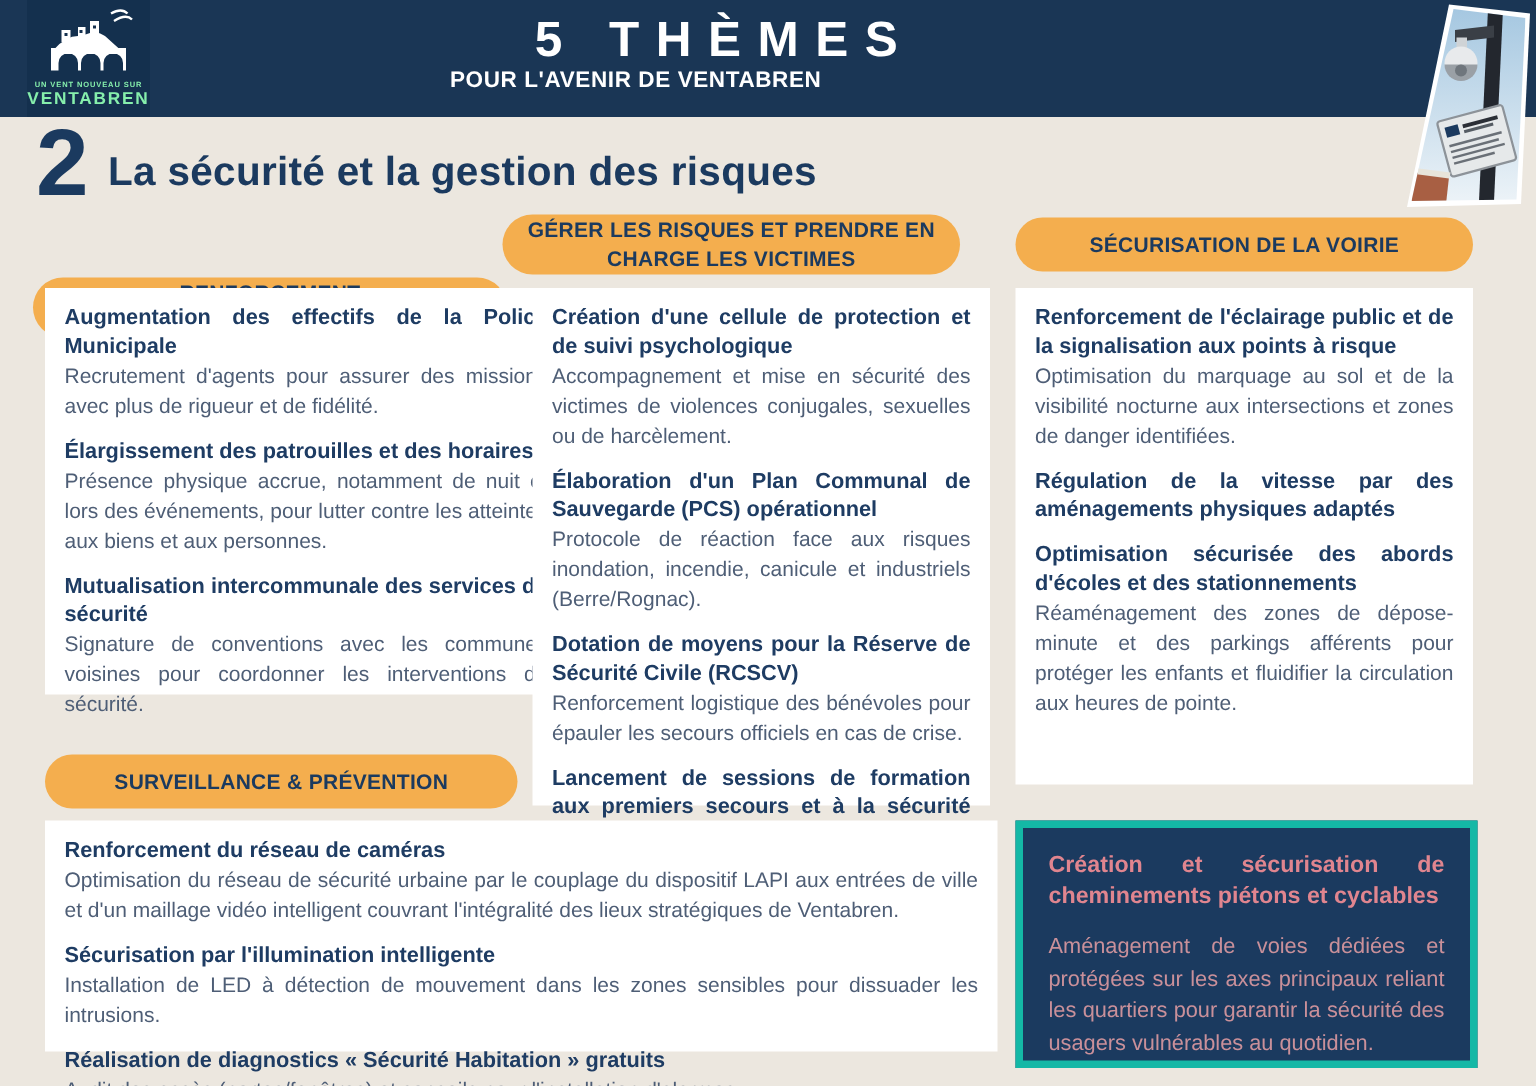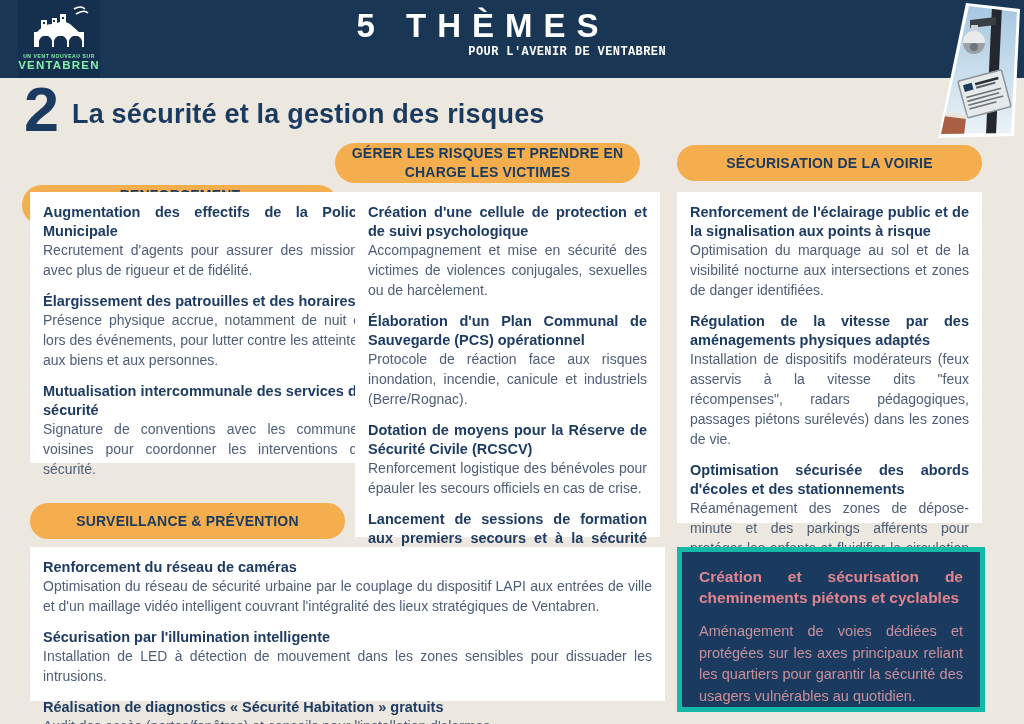--- a/index.html
+++ b/index.html
@@ -7,21 +7,21 @@
   .page { position:relative; width:1024px; height:724px; background:#ece7df; overflow:hidden; }
 
   
   .topbar { position:absolute; left:0; top:0; width:100%; height:78px; background:#1a3655; }
   .logo-box { position:absolute; left:18px; top:0; width:82px; height:78px; background:#14304e;
               color:#86efac; text-align:center; padding-top:4px; box-sizing:border-box; }
   .logo-tagline { font-size:5px; letter-spacing:0.6px; font-weight:bold; margin-top:1px; }
   .logo-name { font-size:11.5px; font-weight:bold; letter-spacing:1.2px; }
   .header-center { position:absolute; left:300px; top:9px; width:366px; color:#fff; }
   .header-title { font-size:33px; font-weight:bold; letter-spacing:11px; text-align:center; line-height:1.05; }
-  .header-subtitle { font-size:12px; font-weight:bold; text-align:right; letter-spacing:0.4px; margin-top:1px;font-family:Liberation Mono, monospace; }
+  .header-subtitle { font-size:15px; font-weight:bold; text-align:left; letter-spacing:0.4px; margin-top:1px; }
 
   
   .photo { position:absolute; right:2px; top:2px; width:90px; height:136px; z-index:6; }
 
   
   .theme-number { position:absolute; left:24px; top:78px; font-size:63px; font-weight:bold; color:#1b3a5f; line-height:1; }
   .theme-title  { position:absolute; left:72px; top:99px; font-size:27px; font-weight:bold; color:#1b3a5f; letter-spacing:0.2px; }
 
   
   .pill { position:absolute; background:#f4ae4e; border-radius:22px; display:flex; align-items:center;
@@ -166,21 +166,20 @@
     </div>
   </div>
 
   <div class="card card-3">
     <div class="item">
       <div class="item-title">Renforcement de l'éclairage public et de la signalisation aux points à risque</div>
       <div class="item-body">Optimisation du marquage au sol et de la visibilité nocturne aux intersections et zones de danger identifiées.</div>
     </div>
     <div class="item">
       <div class="item-title">Régulation de la vitesse par des aménagements physiques adaptés</div>
-      <div class="item-body">Installation de dispositifs modérateurs (feux asservis à la vitesse dits "feux récompenses", radars pédagogiques, passages piétons surélevés) dans les zones de vie.</div>
     </div>
     <div class="item">
       <div class="item-title">Optimisation sécurisée des abords d'écoles et des stationnements</div>
       <div class="item-body">Réaménagement des zones de dépose-minute et des parkings afférents pour protéger les enfants et fluidifier la circulation aux heures de pointe.</div>
     </div>
   </div>
 
   <div class="card card-4">
     <div class="item">
       <div class="item-title">Renforcement du réseau de caméras</div>

